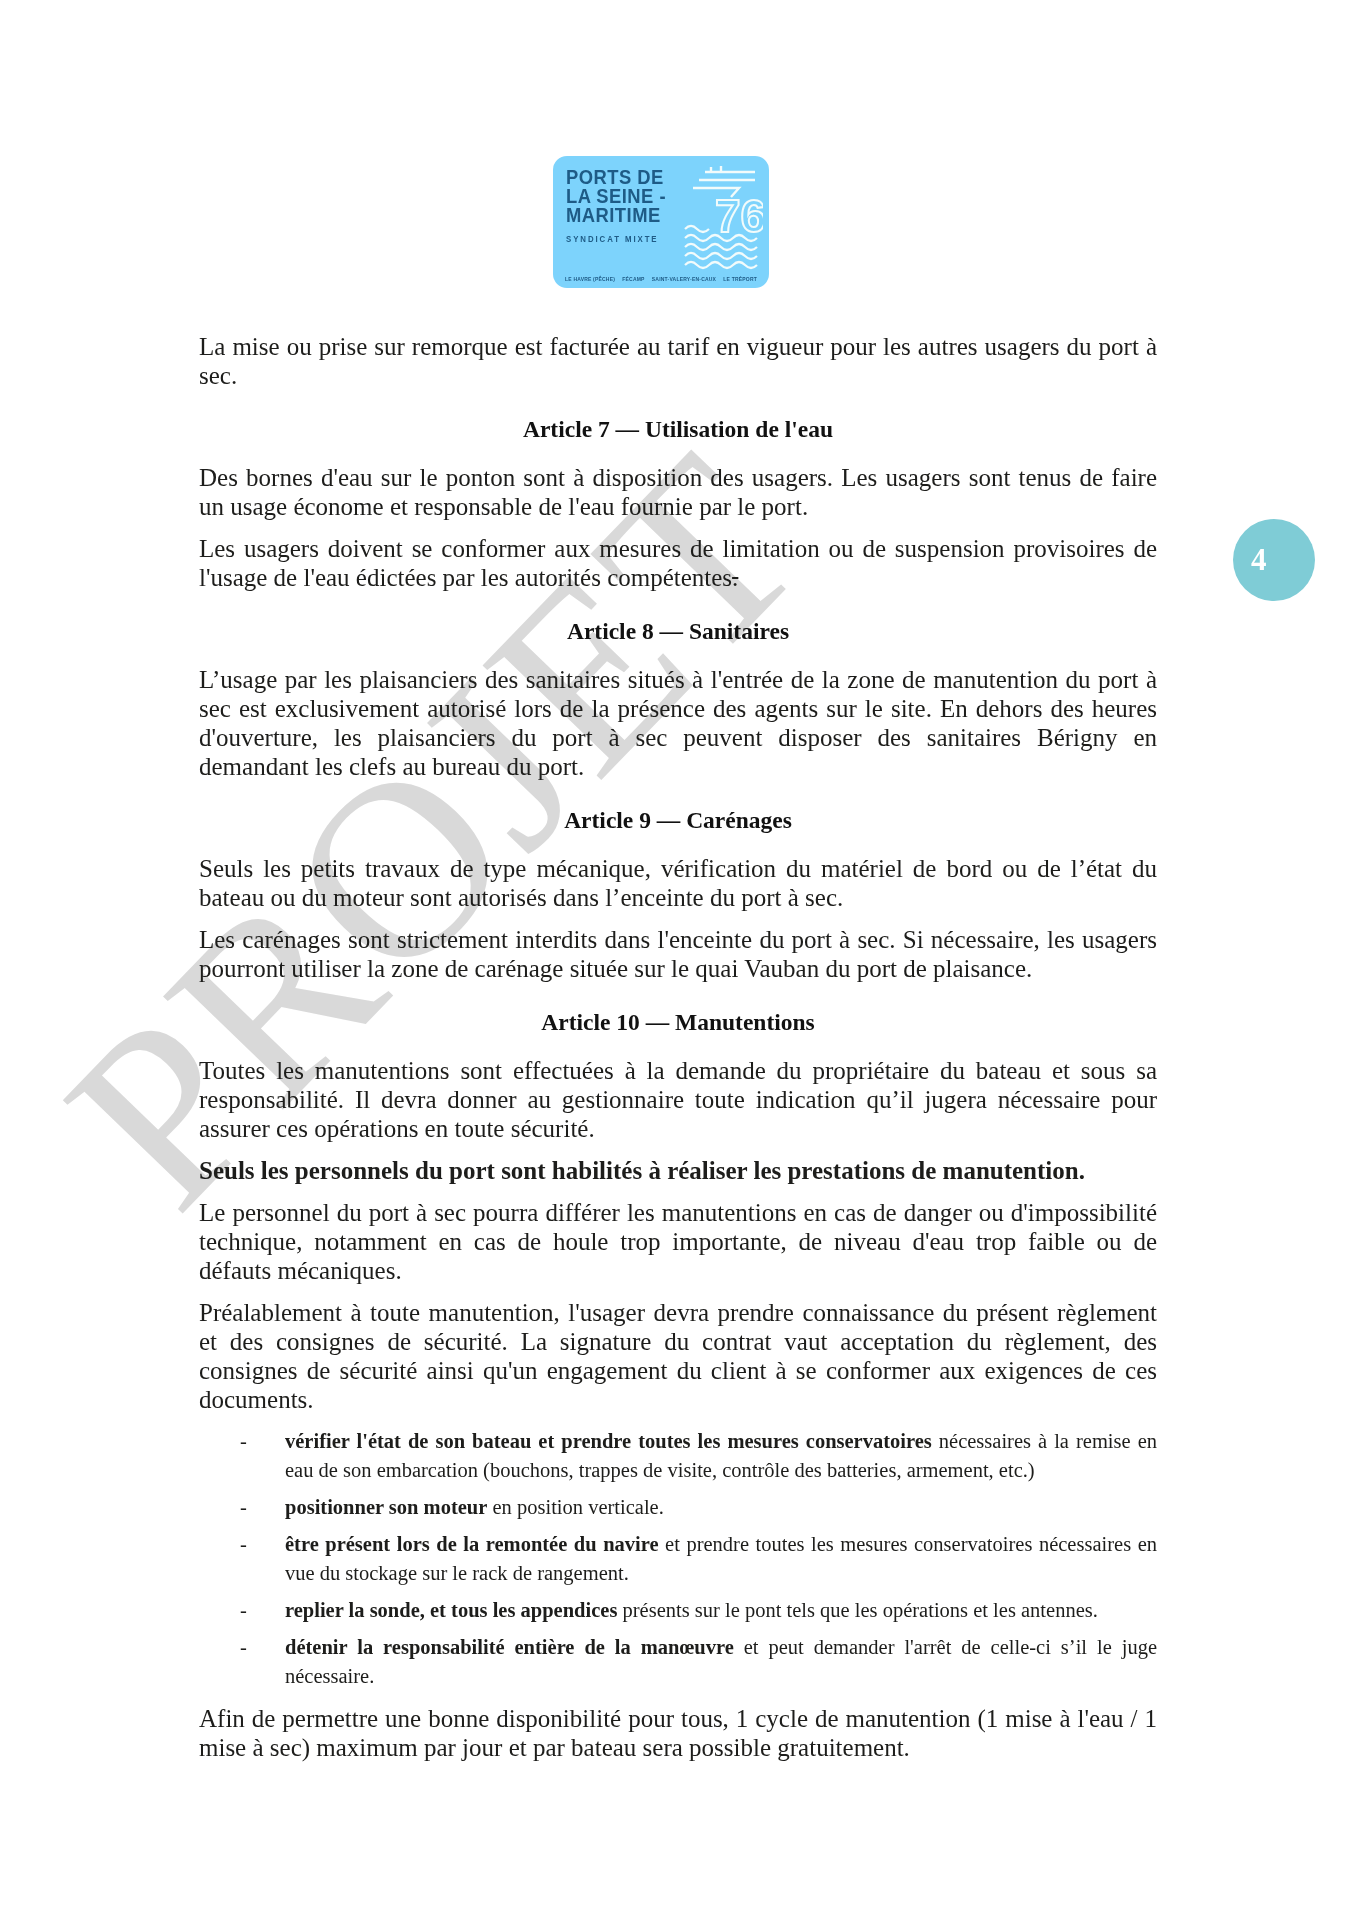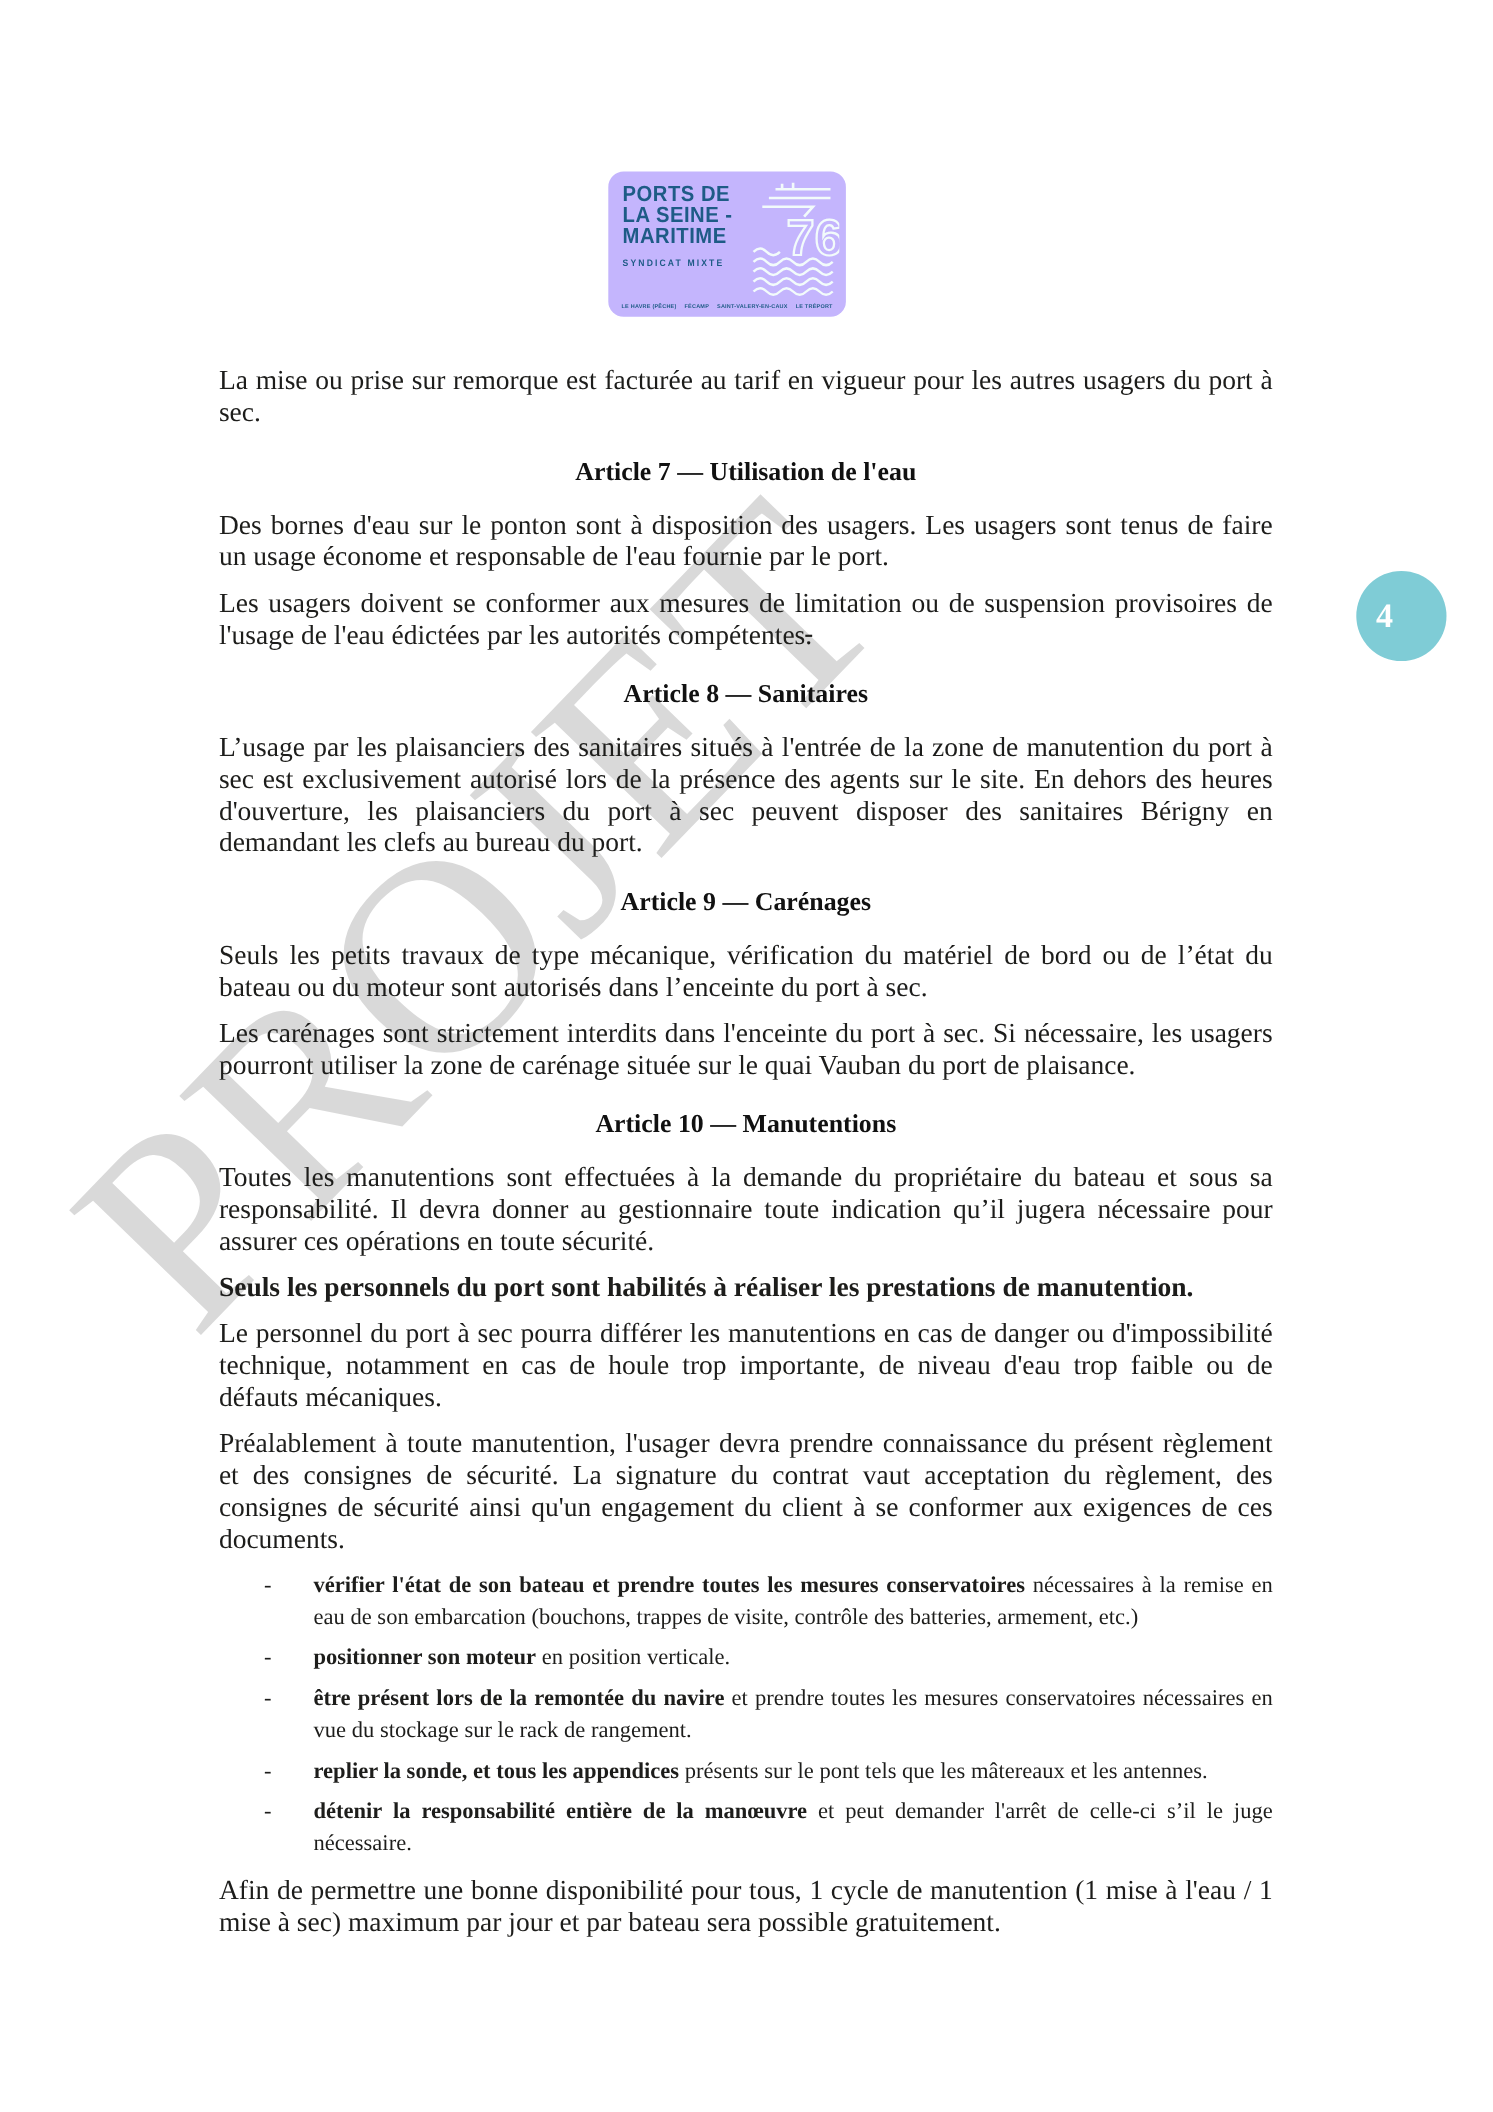--- a/index.html
+++ b/index.html
@@ -7,21 +7,21 @@
         font-family:"Liberation Serif", serif;color:#1d1d1b;}
 
   
   .watermark{position:absolute;left:-45px;top:700px;width:960px;height:260px;
              line-height:260px;text-align:center;font-size:252px;font-weight:400;
              font-family:"Liberation Serif", serif;color:#8a8a8a;opacity:0.32;
              transform:rotate(-46deg);letter-spacing:4px;z-index:1;user-select:none;}
 
   
   .logo{position:absolute;left:553px;top:156px;width:216px;height:132px;
-        background:#c4b5fd;border-radius:14px;z-index:2;
+        background:#7dd3fc;border-radius:14px;z-index:2;
         font-family:"Liberation Sans", sans-serif;color:#1e5b86;overflow:hidden;}
   .logo-main{display:flex;padding:12px 8px 0 13px;}
   .logo-name{font-weight:bold;font-size:20px;line-height:19px;letter-spacing:0.5px;
              transform:scaleX(0.92);transform-origin:left top;white-space:nowrap;}
   .logo-subtitle{font-weight:bold;font-size:8.5px;letter-spacing:2.1px;margin-top:5px;white-space:nowrap;}
   .logo-art{position:absolute;right:6px;top:10px;}
   .logo-ports{position:absolute;left:0;right:0;bottom:6px;display:flex;
               justify-content:space-between;padding:0 12px;font-weight:bold;
               font-size:5px;letter-spacing:0.2px;white-space:nowrap;}
 
@@ -103,20 +103,20 @@
     <h2>Article 10 — Manutentions</h2>
     <p>Toutes les manutentions sont effectuées à la demande du propriétaire du bateau et sous sa responsabilité. Il devra donner au gestionnaire toute indication qu’il jugera nécessaire pour assurer ces opérations en toute sécurité.</p>
     <p class="bold">Seuls les personnels du port sont habilités à réaliser les prestations de manutention.</p>
     <p>Le personnel du port à sec pourra différer les manutentions en cas de danger ou d'impossibilité technique, notamment en cas de houle trop importante, de niveau d'eau trop faible ou de défauts mécaniques.</p>
     <p>Préalablement à toute manutention, l'usager devra prendre connaissance du présent règlement et des consignes de sécurité. La signature du contrat vaut acceptation du règlement, des consignes de sécurité ainsi qu'un engagement du client à se conformer aux exigences de ces documents.</p>
 
     <ul class="duties">
       <li><span class="dash">-</span><span class="bold">vérifier l'état de son bateau et prendre toutes les mesures conservatoires</span><span> nécessaires à la remise en eau de son embarcation (bouchons, trappes de visite, contrôle des batteries, armement, etc.)</span></li>
       <li><span class="dash">-</span><span class="bold">positionner son moteur</span><span> en position verticale.</span></li>
       <li><span class="dash">-</span><span class="bold">être présent lors de la remontée du navire</span><span> et prendre toutes les mesures conservatoires nécessaires en vue du stockage sur le rack de rangement.</span></li>
-      <li><span class="dash">-</span><span class="bold">replier la sonde, et tous les appendices</span><span> présents sur le pont tels que les mâtereaux et les antennes.</span></li>
+      <li><span class="dash">-</span><span class="bold">replier la sonde, et tous les appendices</span><span> présents sur le pont tels que les opérations et les antennes.</span></li>
       <li><span class="dash">-</span><span class="bold">détenir la responsabilité entière de la manœuvre</span><span> et peut demander l'arrêt de celle-ci s’il le juge nécessaire.</span></li>
     </ul>
 
     <p>Afin de permettre une bonne disponibilité pour tous, 1 cycle de manutention (1 mise à l'eau / 1 mise à sec) maximum par jour et par bateau sera possible gratuitement.</p>
 
   </div>
 </div>
 
 </body></html>

